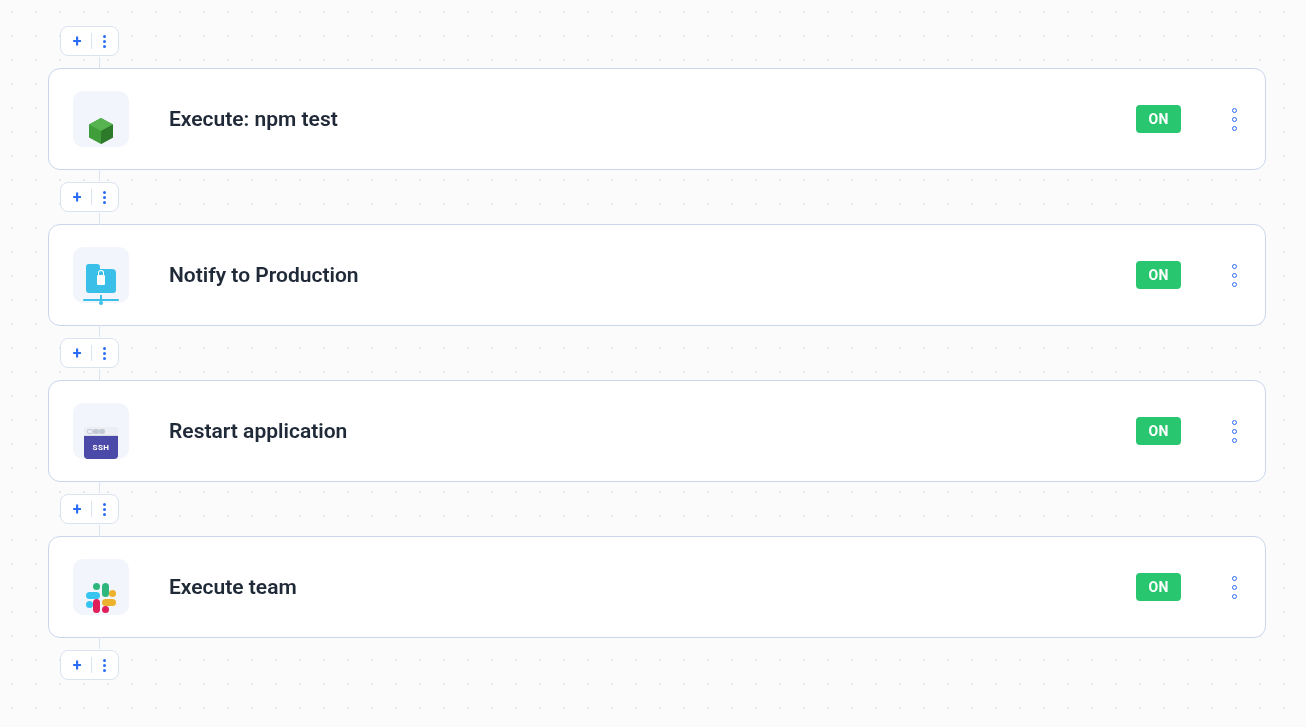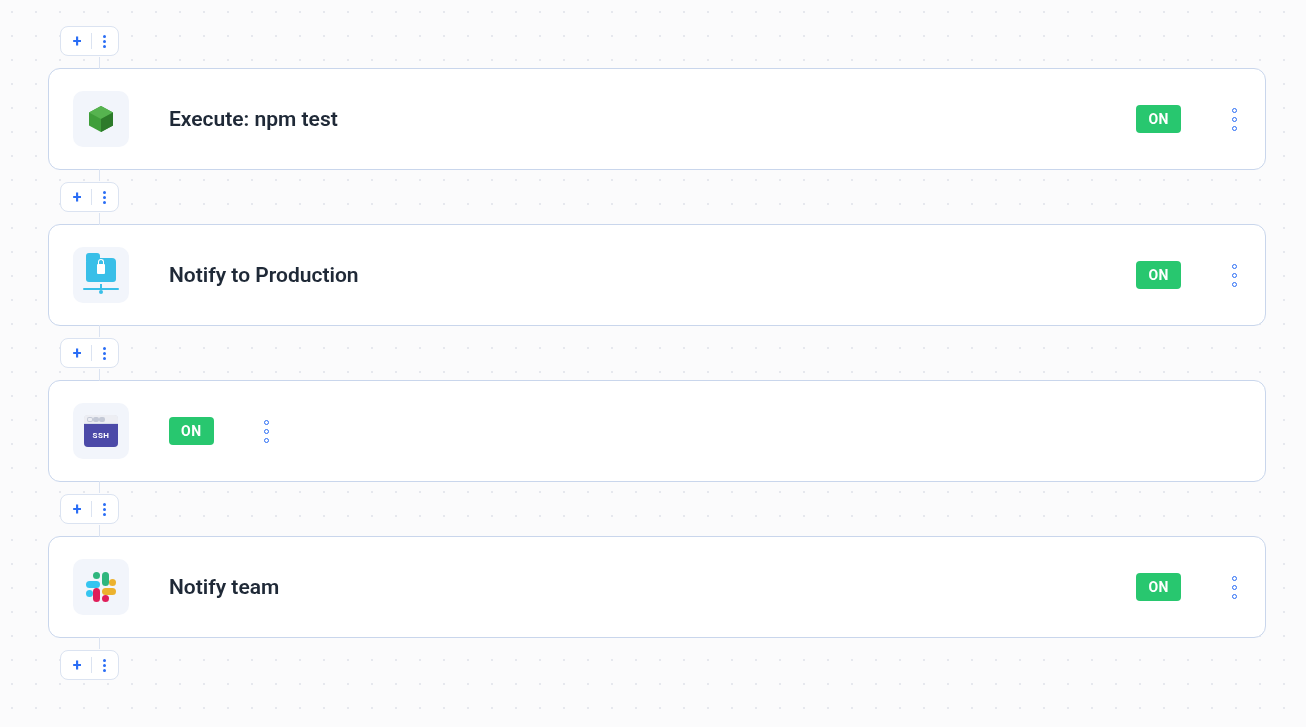--- a/index.html
+++ b/index.html
@@ -81,21 +81,21 @@
     left:50px;
     width:1px;
     background:var(--btn-border);
   }
   .step::before{top:-12px;height:12px}
   .step::after{bottom:-12px;height:12px}
   .icon-box{
     width:56px;height:56px;
     background:var(--icon-box);
     border-radius:10px;
-    display:flex;align-items:center;justify-content:center;
+    display:flex;align-items:flex-end;justify-content:center;
     flex:none;
   }
   .step-title{
     font-size:21px;
     font-weight:600;
     flex:1;
   }
   .on-pill{
     background:var(--on-bg);
     color:#fff;
@@ -260,20 +260,21 @@
     </div>
   </div>
 
   <div class="step">
     <div class="icon-box">
       <div class="icon-ssh">
         <div class="bar"></div>
         <div class="body">SSH</div>
       </div>
     </div>
+    <div class="step-title">Restart application</div>
     <div class="on-pill">ON</div>
     <div class="menu-dots">
         <span></span>
         <span></span>
         <span></span>
       </div>
   </div>
 
   <div class="add-bar">
     <div class="add-btn">
@@ -293,21 +294,21 @@
         <span class="sl-g1"></span>
           <span class="sl-g2"></span>
         <span class="sl-b1"></span>
           <span class="sl-b2"></span>
         <span class="sl-r1"></span>
           <span class="sl-r2"></span>
         <span class="sl-y1"></span>
           <span class="sl-y2"></span>
       </div>
     </div>
-    <div class="step-title">Notify team</div>
+    <div class="step-title">Execute team</div>
     <div class="on-pill">ON</div>
     <div class="menu-dots">
         <span></span>
         <span></span>
         <span></span>
       </div>
   </div>
 
   <div class="add-bar">
     <div class="add-btn">

